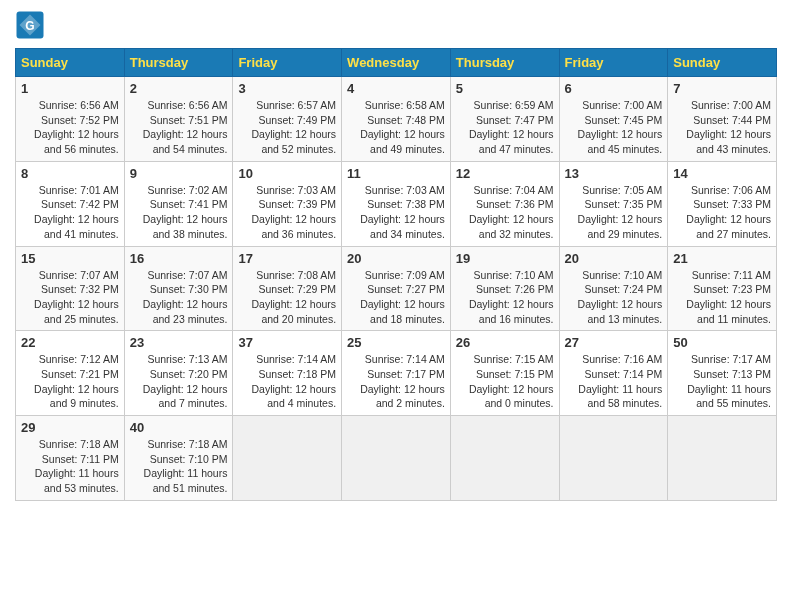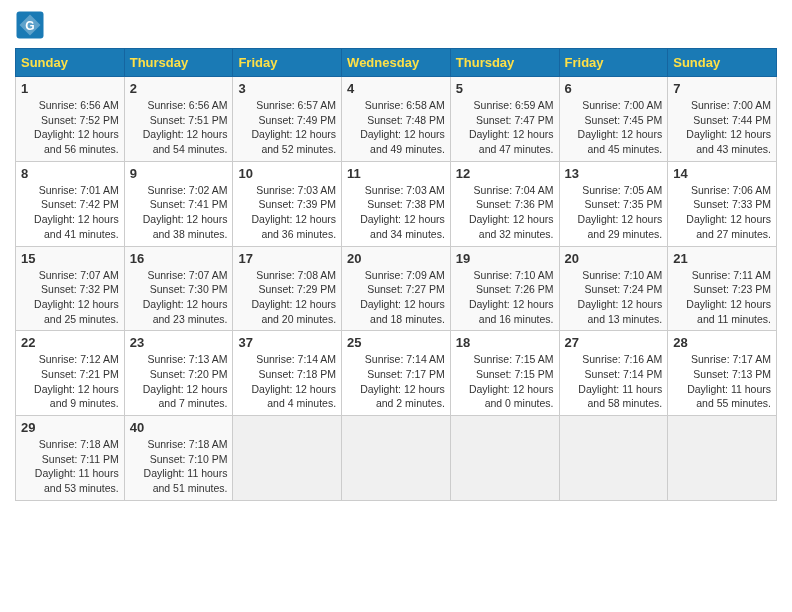--- a/index.html
+++ b/index.html
@@ -326,37 +326,37 @@
       </td>
         <td>
         <span class="day-num">25</span>
         <div class="day-info">
           Sunrise: 7:14 AM<br>
           Sunset: 7:17 PM<br>
           Daylight: 12 hours and 2 minutes.
         </div>
       </td>
         <td>
-        <span class="day-num">18</span>
+        <span class="day-num">26</span>
         <div class="day-info">
           Sunrise: 7:15 AM<br>
           Sunset: 7:15 PM<br>
           Daylight: 12 hours and 0 minutes.
         </div>
       </td>
         <td>
         <span class="day-num">27</span>
         <div class="day-info">
           Sunrise: 7:16 AM<br>
           Sunset: 7:14 PM<br>
           Daylight: 11 hours and 58 minutes.
         </div>
       </td>
         <td>
-        <span class="day-num">28</span>
+        <span class="day-num">50</span>
         <div class="day-info">
           Sunrise: 7:17 AM<br>
           Sunset: 7:13 PM<br>
           Daylight: 11 hours and 55 minutes.
         </div>
       </td>
       </tr>
       <tr>
         <td>
         <span class="day-num">29</span>

